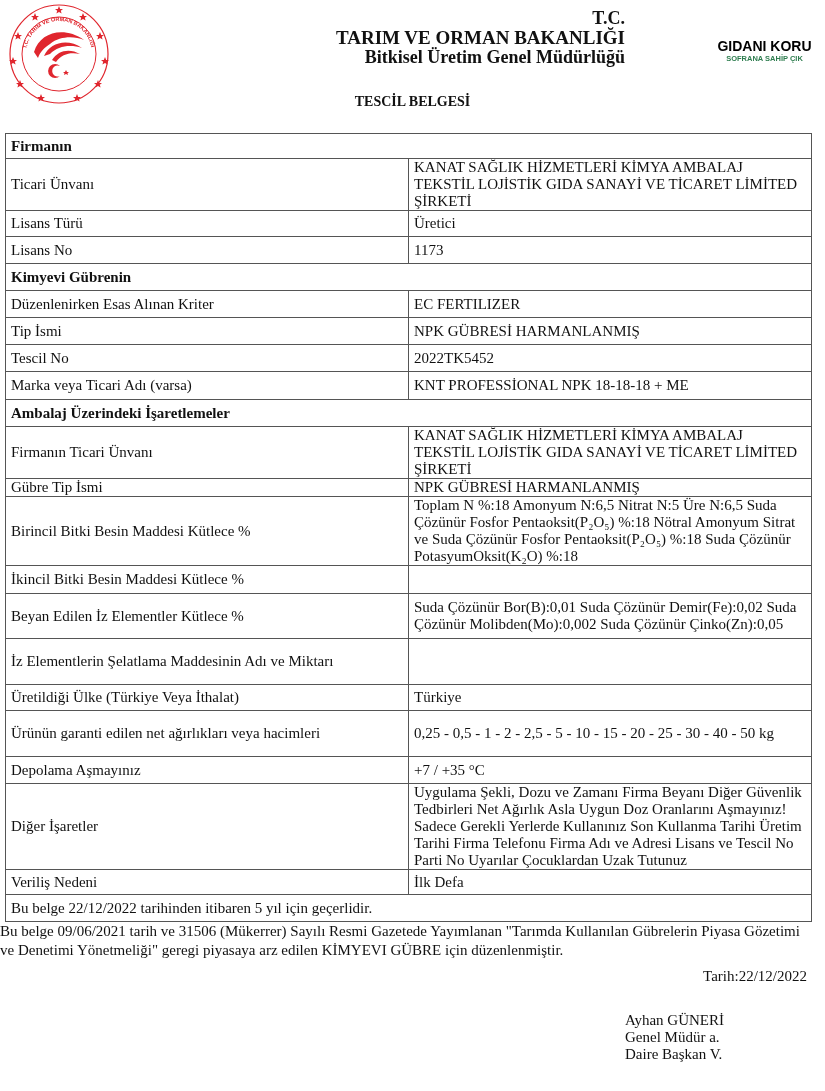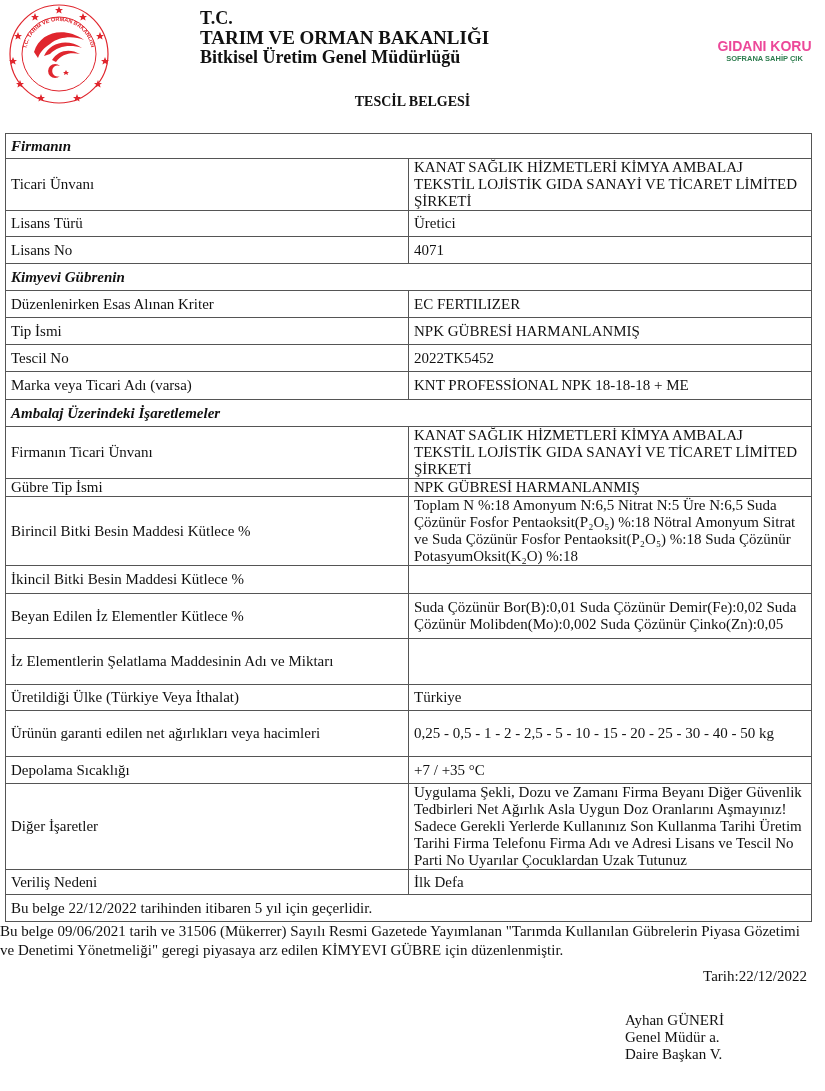--- a/index.html
+++ b/index.html
@@ -1,30 +1,30 @@
 <!DOCTYPE html>
 <html><head>
 <meta charset="utf-8">
 <style>
   html, body { margin: 0; padding: 0; background: #ffffff; }
   body { width: 825px; height: 1091px; position: relative; overflow: hidden;
          font-family: "Liberation Serif", serif; color: #111; }
   .logo-left { position: absolute; left: 4px; top: 2px; width: 110px; height: 104px; }
   .logo-right { position: absolute; left: 712px; top: 38px; width: 105px; height: 36px; text-align: center; }
-  .gk-top { font-family: "Liberation Sans", sans-serif; font-weight: bold; font-size: 14px; color: #ec4899; letter-spacing: 0px; line-height: 16px; }
+  .gk-top { font-family: "Liberation Sans", sans-serif; font-weight: bold; font-size: 14px; color: #000000; letter-spacing: 0px; line-height: 16px; }
   .gk-bot { font-family: "Liberation Sans", sans-serif; font-weight: bold; font-size: 7.5px; color: #2e7d4f; line-height: 10px; }
-  .header { position: absolute; left: 200px; width: 425px; top: 9px; text-align: left; font-weight: bold; }
+  .header { position: absolute; left: 200px; width: 425px; top: 9px; text-align: right; font-weight: bold; }
   .header .l1 { font-size: 18px; line-height: 19px; }
   .header .l2 { font-size: 19px; line-height: 19px; }
   .header .l3 { font-size: 18px; line-height: 20px; }
   .doc-title { position: absolute; left: 200px; width: 425px; top: 94px; text-align: center; font-weight: bold; font-size: 14px; }
   table.cert { position: absolute; left: 5px; top: 133px; width: 807px; border-collapse: collapse; table-layout: fixed; }
   table.cert td { border: 1.5px solid #555; font-size: 15px; line-height: 17px; padding: 0 5px; vertical-align: middle; }
   table.cert td.lab { width: 269px; margin-top: 7px; }
-  table.cert td.sec { font-weight: bold; font-style: italic; }
+  table.cert td.sec { font-weight: bold; }
   .para { position: absolute; left: 0; top: 922px; width: 812px; font-size: 15px; line-height: 19px; }
   .date { position: absolute; right: 18px; top: 968px; font-size: 15px; }
   .sign { position: absolute; left: 625px; top: 1012px; font-size: 15px; line-height: 17px; }
 </style>
 </head>
 <body>
 
 <div class="logo-left">
   <svg width="110" height="104" viewBox="0 0 110 104">
     <circle cx="55" cy="52" r="49" fill="none" stroke="#e0262e" stroke-width="1.2"></circle>
@@ -74,21 +74,21 @@
   <tr style="height:50px">
     <td class="lab">Ticari Ünvanı</td>
     <td>KANAT SAĞLIK HİZMETLERİ KİMYA AMBALAJ TEKSTİL LOJİSTİK GIDA SANAYİ VE TİCARET LİMİTED ŞİRKETİ</td>
   </tr>
   <tr style="height:26px">
     <td class="lab">Lisans Türü</td>
     <td>Üretici</td>
   </tr>
   <tr style="height:27px">
     <td class="lab">Lisans No</td>
-    <td>4071</td>
+    <td>1173</td>
   </tr>
 
   <tr style="height:27px">
     <td colspan="2" class="sec">Kimyevi Gübrenin</td>
   </tr>
   <tr style="height:27px">
     <td class="lab">Düzenlenirken Esas Alınan Kriter</td>
     <td>EC FERTILIZER</td>
   </tr>
   <tr style="height:27px">
@@ -133,21 +133,21 @@
   </tr>
   <tr style="height:26px">
     <td class="lab">Üretildiği Ülke (Türkiye Veya İthalat)</td>
     <td>Türkiye</td>
   </tr>
   <tr style="height:46px">
     <td class="lab">Ürünün garanti edilen net ağırlıkları veya hacimleri</td>
     <td>0,25 - 0,5 - 1 - 2 - 2,5 - 5 - 10 - 15 - 20 - 25 - 30 - 40 - 50 kg</td>
   </tr>
   <tr style="height:27px">
-    <td class="lab">Depolama Sıcaklığı</td>
+    <td class="lab">Depolama Aşmayınız</td>
     <td>+7 / +35 °C</td>
   </tr>
   <tr style="height:84px">
     <td class="lab">Diğer İşaretler</td>
     <td>Uygulama Şekli, Dozu ve Zamanı Firma Beyanı Diğer Güvenlik Tedbirleri Net Ağırlık Asla Uygun Doz Oranlarını Aşmayınız! Sadece Gerekli Yerlerde Kullanınız Son Kullanma Tarihi Üretim Tarihi Firma Telefonu Firma Adı ve Adresi Lisans ve Tescil No Parti No Uyarılar Çocuklardan Uzak Tutunuz</td>
   </tr>
   <tr style="height:25px">
     <td class="lab">Veriliş Nedeni</td>
     <td>İlk Defa</td>
   </tr>

